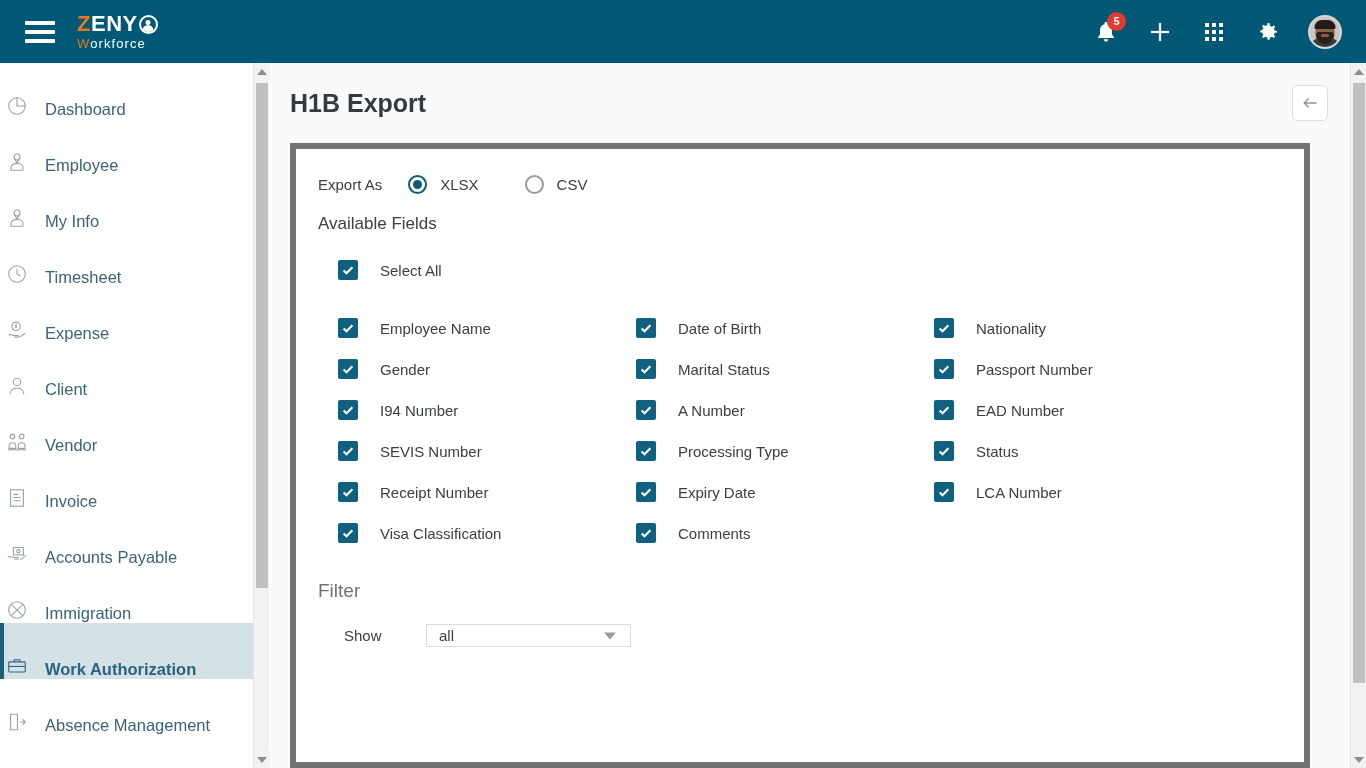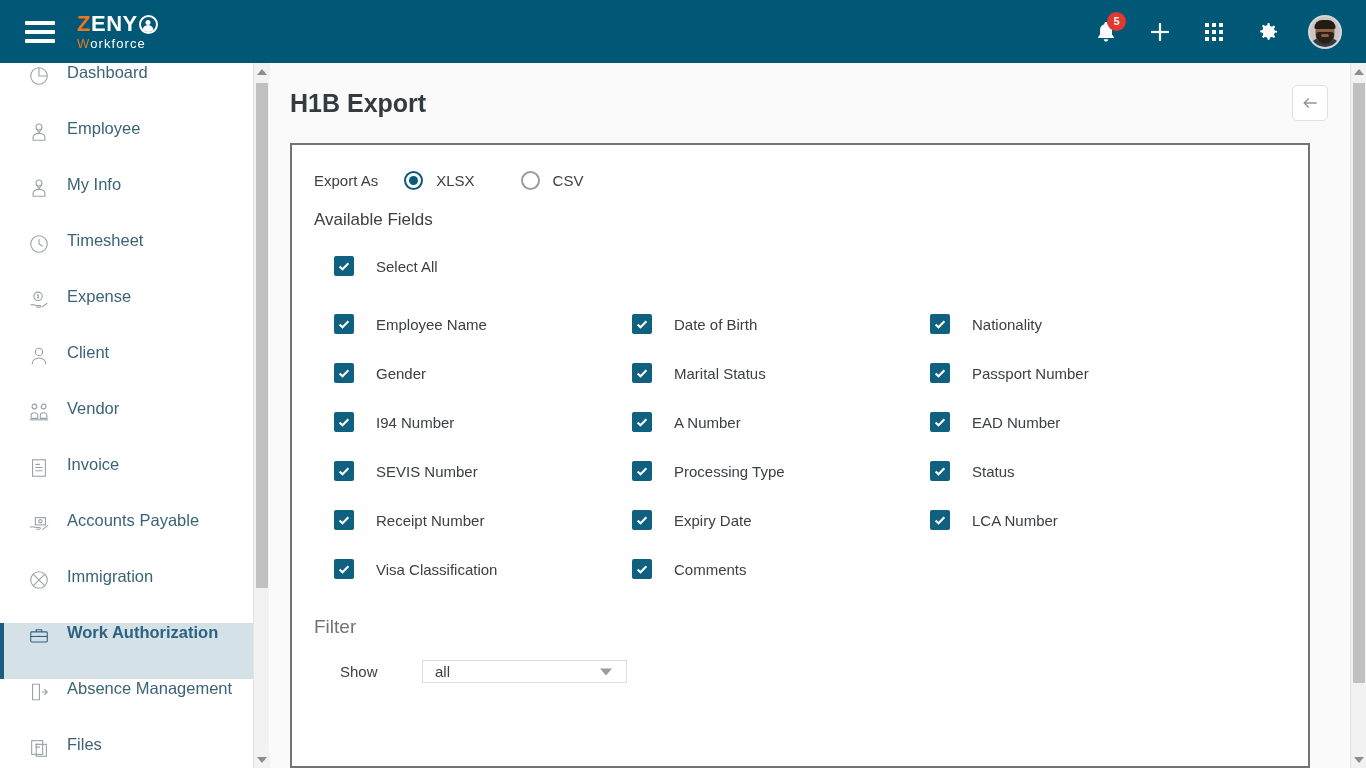--- a/index.html
+++ b/index.html
@@ -88,22 +88,22 @@
   }
 
   
   #sidebar {
     position: absolute; top: 63px; left: 0;
     width: 253px; height: 705px;
     background: #ffffff; overflow: hidden;
     border-right: 0;
   }
   .nav-item {
-    height: 56px; display: flex; align-items: flex-start;
-    padding-left: 22px; cursor: pointer;
+    height: 56px; display: flex; align-items: flex-end;
+    cursor: pointer;
     color: #3b6378; font-size: 16.5px;
     border-left: 4px solid transparent;
     box-sizing: border-box;
   }
   .nav-item .nav-icon {
     width: 26px; height: 26px; margin-right: 15px;
     display:flex; align-items:center; justify-content:center; flex: none;
   }
   .nav-item .nav-icon svg { stroke: #9aa2a8; fill: none; stroke-width: 1.2; }
   .nav-item.active {
@@ -150,21 +150,21 @@
   #back-btn {
     margin-left: auto; margin-right: 22px;
     width: 36px; height: 36px; border: 1px solid #e0e0e0;
     border-radius: 5px; background: #ffffff;
     display:flex; align-items:center; justify-content:center; cursor: pointer;
   }
   #back-btn svg { stroke: #8e959a; fill: none; stroke-width: 1.6; }
 
   #card {
     margin: 0 40px 0 20px;
-    background: #ffffff; border: 2px solid #737373;
+    background: #ffffff; border: 6px solid #737373;
     height: 625px; padding: 0;
   }
 
   .export-row {
     display: flex; align-items: center;
     padding: 26px 0 0 22px; gap: 0;
   }
   .export-label { font-size: 15px; color: #3c4043; margin-right: 26px; }
   .radio-wrap { display: flex; align-items: center; cursor: pointer; margin-right: 46px; }
   .radio {
@@ -189,21 +189,21 @@
     border-radius: 2px; position: relative; flex: none;
     display:flex; align-items:center; justify-content:center; cursor: pointer;
   }
   .cbx svg { stroke: #ffffff; fill:none; stroke-width: 2.4; }
   .cbx-label { font-size: 15px; color: #3c4043; margin-left: 22px; white-space: nowrap; }
 
   #fields-grid {
     display: grid;
     grid-template-columns: 298px 298px 1fr;
     padding: 38px 0 0 42px;
-    row-gap: 29px;
+    row-gap: 21px;
   }
   .field-cell { display: flex; align-items: center; }
 
   #filter-title {
     font-size: 19px; color: #737373; padding: 37px 0 0 22px;
   }
   #filter-row { display:flex; align-items:center; padding: 22px 0 0 48px; }
   #show-label { font-size: 15px; color: #3c4043; width: 82px; }
   #show-select {
     width: 205px; height: 23px; border: 1px solid #dcdcdc; background:#fff;

